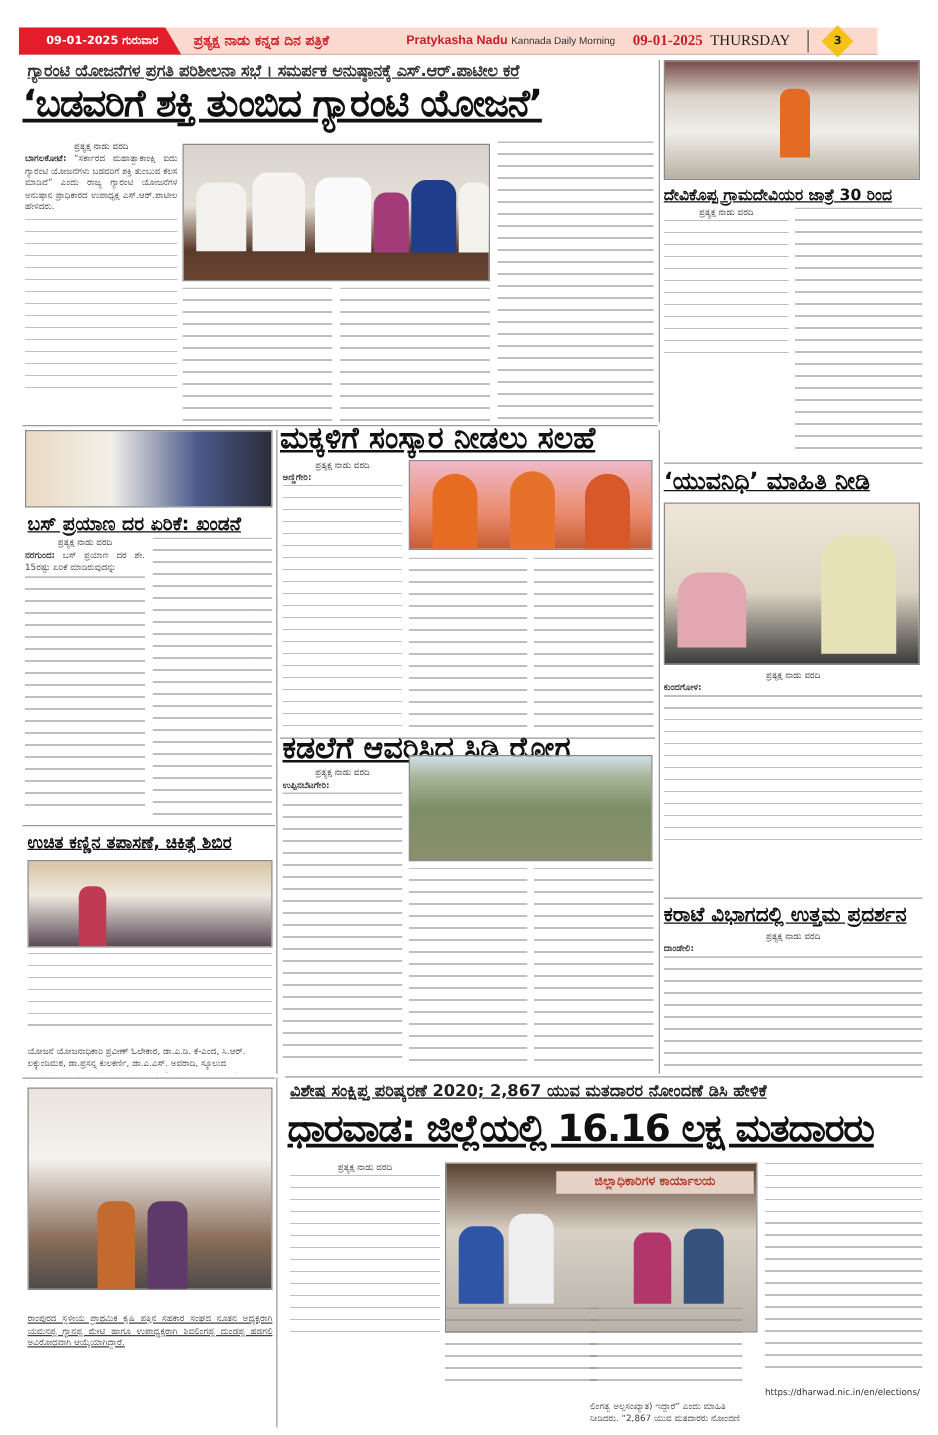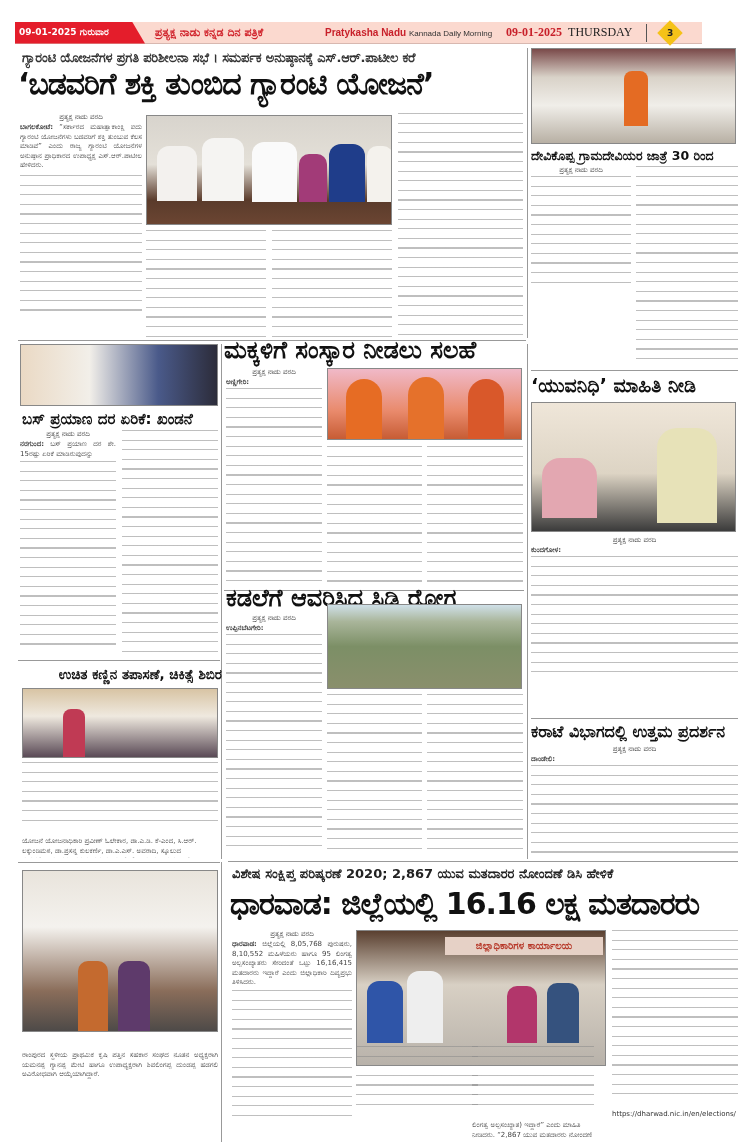--- a/index.html
+++ b/index.html
@@ -1,28 +1,28 @@
 <!DOCTYPE html>
 <html><head>
 <meta charset="utf-8">
 <style>
   * { box-sizing: border-box; margin: 0; padding: 0; }
   body { width: 750px; height: 1148px; background: #fff; font-family: "DejaVu Sans", sans-serif; color: #222; overflow: hidden; position: relative; }
   .masthead { position: absolute; left: 15px; top: 22px; width: 687px; height: 22px; background: #fbd9cf; border-bottom: 1px solid #d8b8b0; display: flex; align-items: center; }
-  .mh-date-box { background: #e41d2b; color: #fff; height: 22px; width: 130px; display: flex; align-items: center; padding-left: 4px; font-size: 9px; font-weight: bold; clip-path: polygon(0 0, 90% 0, 100% 100%, 0 100%); }
+  .mh-date-box { background: #e41d2b; color: #fff; height: 22px; width: 130px; display: flex; align-items: center; padding-left: 22px; font-size: 9px; font-weight: bold; clip-path: polygon(0 0, 90% 0, 100% 100%, 0 100%); }
   .mh-kn { color: #d0212a; font-size: 11px; font-weight: bold; margin-left: 10px; width: 170px; }
   .mh-en { color: #c8202a; font-size: 10px; font-weight: bold; font-family: "Liberation Sans", sans-serif; }
   .mh-en small { color: #333; font-weight: normal; font-size: 8px; }
   .mh-date2 { margin-left: 14px; color: #c8202a; font-family: "Liberation Serif", serif; font-weight: bold; font-size: 12px; }
   .mh-day { margin-left: 6px; font-family: "Liberation Serif", serif; font-size: 12px; color: #222; }
   .mh-sep { width: 1px; height: 18px; background: #555; margin-left: 14px; }
   .mh-page { margin-left: 14px; width: 18px; height: 18px; background: #f5c218; transform: rotate(45deg); display: flex; align-items: center; justify-content: center; }
   .mh-page span { transform: rotate(-45deg); font-size: 9px; font-weight: bold; color: #222; }
 
-  .abs { position: absolute; }
+  .abs { position: absolute; text-decoration: underline; }
   .kicker { font-size: 13px; color: #333; font-weight: bold; letter-spacing: -0.2px; }
   .h-xl { font-weight: 900; color: #111; letter-spacing: -1px; }
   .h-md { font-weight: bold; color: #111; }
   .vrule { position: absolute; width: 1px; background: #999; }
   .hrule { position: absolute; height: 1px; background: #999; }
   .txt { font-size: 7px; line-height: 9.6px; color: #444; text-align: justify; }
   .byline { font-size: 7px; text-align: center; color: #333; margin-bottom: 2px; }
   .photo { position: absolute; border: 1px solid #888; overflow: hidden; }
   .col { position: absolute; overflow: hidden; }
   .lines { width: 100%; height: 100%; background: repeating-linear-gradient(to bottom, #8a8a8a 0, #8a8a8a 1.2px, transparent 1.2px, transparent 9.6px); opacity: 0.55; }
@@ -134,21 +134,21 @@
 </div>
 <div class="photo" style="left:327px;top:604px;width:195px;height:85px;background:linear-gradient(180deg,#cfe0e8 0%,#a9b59a 20%,#7c8f66 50%,#8a8f6c 100%);"></div>
 <div class="col" style="left:327px;top:694px;width:95px;height:162px;">
     <div class="lines"></div>
   </div>
 <div class="col" style="left:427px;top:694px;width:96px;height:162px;">
     <div class="lines"></div>
   </div>
 
 <div class="hrule" style="left:18px;top:660px;width:202px;"></div>
-<div class="abs h-md" style="left:22px;top:666px;width:200px;font-size:13.5px;text-align:right;">ಉಚಿತ ಕಣ್ಣಿನ ತಪಾಸಣೆ, ಚಿಕಿತ್ಸೆ ಶಿಬಿರ</div>
+<div class="abs h-md" style="left:22px;top:666px;width:200px;font-size:13.5px;">ಉಚಿತ ಕಣ್ಣಿನ ತಪಾಸಣೆ, ಚಿಕಿತ್ಸೆ ಶಿಬಿರ</div>
 <div class="photo" style="left:22px;top:688px;width:196px;height:70px;background:linear-gradient(180deg,#d8c4a4 0%,#efe9df 40%,#5a4a56 100%);">
   <div style="position:absolute;left:40px;top:20px;width:22px;height:48px;background:#c03a54;border-radius:8px 8px 0 0;"></div>
 </div>
 <div class="col" style="left:22px;top:762px;width:196px;height:96px;">
   <div class="lines" style="height:60px;"></div>
   <div class="cap">ಯೋಜನೆ ಯೋಜನಾಧಿಕಾರಿ ಪ್ರವೀಣ್ ಓಲೇಕಾರ, ಡಾ.ಎ.ಡಿ. ಕೆ-ಎಂದ, ಸಿ.ಆರ್. ಲಕ್ಕುಂಡಿಮಠ, ಡಾ.ಪ್ರಸನ್ನ ಕುಲಕರ್ಣಿ, ಡಾ.ಎ.ಎಸ್. ಅವರಾದಿ, ಸ್ಕೂಲುದ ಸಂಗಪ್ಪಕೆಬ್ಬೂರ, ಧರ್ಮಸ್ಥಳ ಸಂಘದ ವಲಯ ಮೇಲ್ವಿಚಾರಕಿಯರಾದ ಶ್ರುತಿ, ರೇಣುಕಾ, ವಾಯಿದಾ, ಇತರರಿದ್ದರು.</div>
 </div>
 
 <div class="hrule" style="left:531px;top:718px;width:207px;"></div>
 <div class="abs h-md" style="left:531px;top:722px;width:210px;font-size:16px;">ಕರಾಟೆ ವಿಭಾಗದಲ್ಲಿ ಉತ್ತಮ ಪ್ರದರ್ಶನ</div>
@@ -156,21 +156,20 @@
   <div class="byline">ಪ್ರತ್ಯಕ್ಷ ನಾಡು ವರದಿ</div>
   <div class="txt"><b>ದಾಂಡೇಲಿ:</b></div>
   <div class="lines" style="height:95px;"></div>
 </div>
 
 <div class="hrule" style="left:228px;top:861px;width:510px;"></div>
 <div class="abs" style="left:232px;top:866px;width:510px;font-size:13px;font-weight:bold;color:#222;">ವಿಶೇಷ ಸಂಕ್ಷಿಪ್ತ ಪರಿಷ್ಕರಣೆ 2020; 2,867 ಯುವ ಮತದಾರರ ನೋಂದಣೆ ಡಿಸಿ ಹೇಳಿಕೆ</div>
 <div class="abs h-xl" style="left:230px;top:886px;width:515px;font-size:30px;">ಧಾರವಾಡ: ಜಿಲ್ಲೆಯಲ್ಲಿ 16.16 ಲಕ್ಷ ಮತದಾರರು</div>
 <div class="col" style="left:232px;top:930px;width:120px;height:215px;">
   <div class="byline">ಪ್ರತ್ಯಕ್ಷ ನಾಡು ವರದಿ</div>
-  <div class="txt"><b>ಧಾರವಾಡ:</b> <span>ಜಿಲ್ಲೆಯಲ್ಲಿ 8,05,768 ಪುರುಷರು, 8,10,552 ಮಹಿಳೆಯರು ಹಾಗೂ 95 ಲಿಂಗತ್ವ ಅಲ್ಪಸಂಖ್ಯಾತರು ಸೇರಿದಂತೆ ಒಟ್ಟು 16,16,415 ಮತದಾರರು ಇದ್ದಾರೆ ಎಂದು ಜಿಲ್ಲಾಧಿಕಾರಿ ದಿವ್ಯಪ್ರಭು ತಿಳಿಸಿದರು.</span></div>
   <div class="lines" style="height:130px;margin-top:2px;"></div>
 </div>
 <div class="photo" style="left:356px;top:930px;width:250px;height:136px;background:linear-gradient(180deg,#5a4030 0%,#d8d0c4 40%,#b8b2aa 100%);">
   <div style="position:absolute;left:88px;top:6px;width:158px;height:18px;background:#e6d1c6;color:#b7392a;font-size:10px;font-weight:bold;text-align:center;line-height:18px;">ಜಿಲ್ಲಾಧಿಕಾರಿಗಳ ಕಾರ್ಯಾಲಯ</div>
   <div style="position:absolute;left:10px;top:50px;width:36px;height:62px;background:#2f55a8;border-radius:12px 12px 0 0;"></div>
   <div style="position:absolute;left:50px;top:40px;width:36px;height:72px;background:#eeeeee;border-radius:12px 12px 0 0;"></div>
   <div style="position:absolute;left:150px;top:55px;width:30px;height:57px;background:#b2366b;border-radius:10px 10px 0 0;"></div>
   <div style="position:absolute;left:190px;top:52px;width:32px;height:60px;background:#35527e;border-radius:10px 10px 0 0;"></div>
 </div>
 <div class="col" style="left:356px;top:1046px;width:122px;height:100px;">

